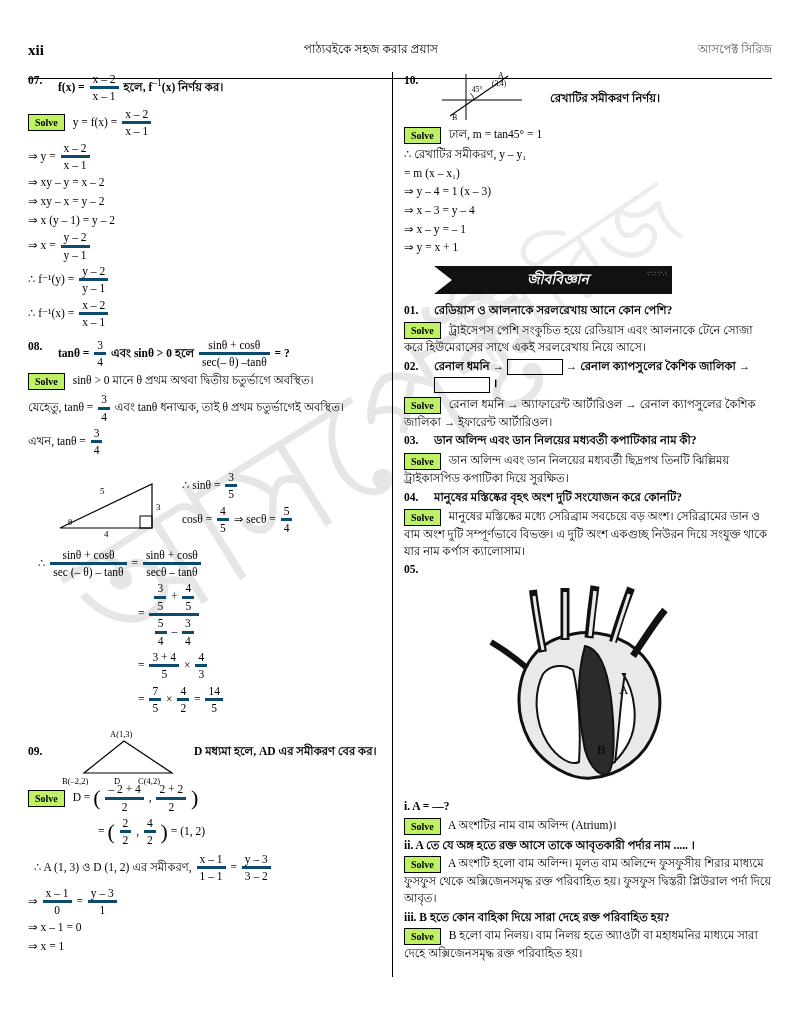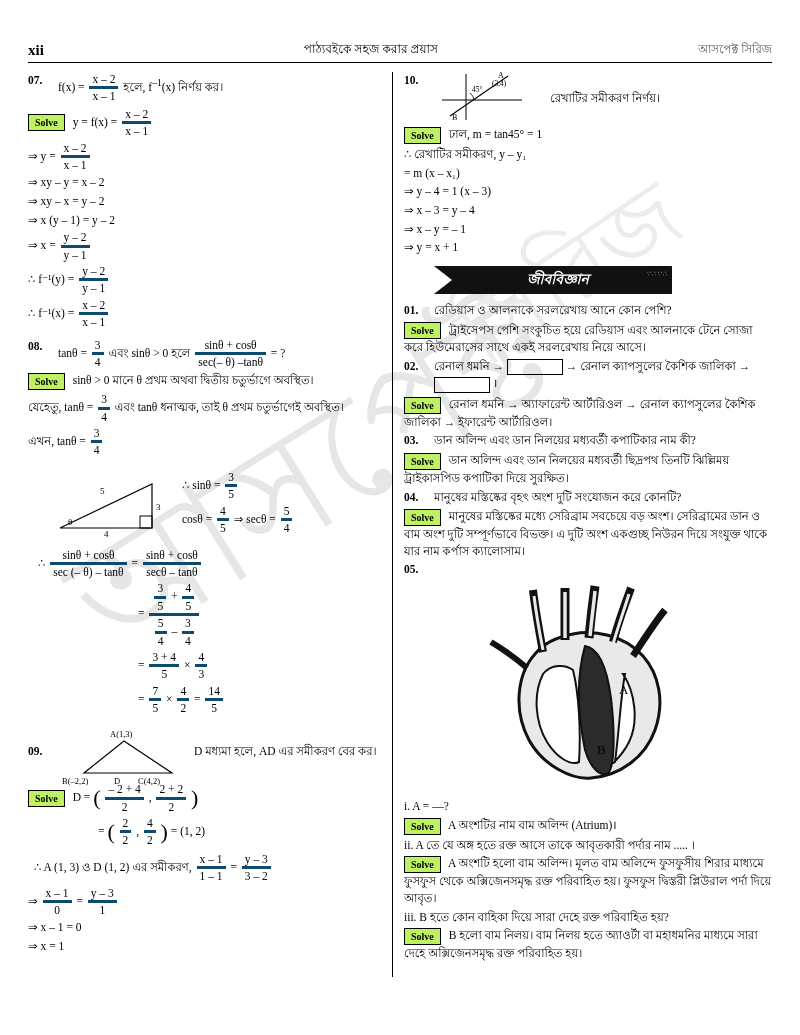--- a/index.html
+++ b/index.html
@@ -21,21 +21,21 @@
     font-family:"Liberation Serif",serif;font-size:92px;color:#ececec;
     transform:rotate(-34deg);transform-origin:center center;
     pointer-events:none;user-select:none;z-index:0;white-space:nowrap;
   }
   .content{position:relative;z-index:2;}
 
   
   .hdr{
     position:absolute;left:28px;top:38px;width:744px;height:24px;
     display:flex;align-items:center;justify-content:space-between;
-    border-bottom:1.6px solid #000;padding-bottom:0;
+    border-bottom:1.6px solid #000;padding-bottom:16px;
   }
   .hdr .pg{font-weight:bold;font-size:15px;}
   .hdr .mid{font-size:12px;}
   .hdr .rt{font-size:11.5px;color:#555;}
 
   
   .col{position:absolute;top:72px;font-size:11.5px;line-height:1.45;}
   .colL{left:28px;width:352px;}
   .colR{left:404px;width:368px;}
   .divider{position:absolute;left:392px;top:72px;width:1px;height:905px;background:#000;}
@@ -50,21 +50,21 @@
     display:inline-block;border:1px solid #000;padding:0 6px;
     font-size:10px;font-weight:bold;font-family:"Liberation Serif",serif;
     background:#bef264;margin-right:5px;line-height:15px;vertical-align:middle;
   }
   .line{margin:2px 0;}
 
   
   .frac{display:inline-block;vertical-align:middle;text-align:center;margin:0 2px;}
   .frac .n{display:block;padding:0 3px;border-bottom:3px solid #0c4a6e;line-height:1.25;}
   .frac .d{display:block;padding:0 3px;line-height:1.25;}
-  .bb{font-weight:normal;}
+  .bb{font-weight:bold;}
 
   
   .banner{
     margin:10px 0 8px 30px;width:238px;height:28px;position:relative;
     background:#111;color:#fff;display:flex;align-items:center;font-style:italic;
   }
   .banner .tri{
     width:0;height:0;border-top:14px solid transparent;border-bottom:14px solid transparent;
     border-left:18px solid #fff;margin-left:0px;
   }

